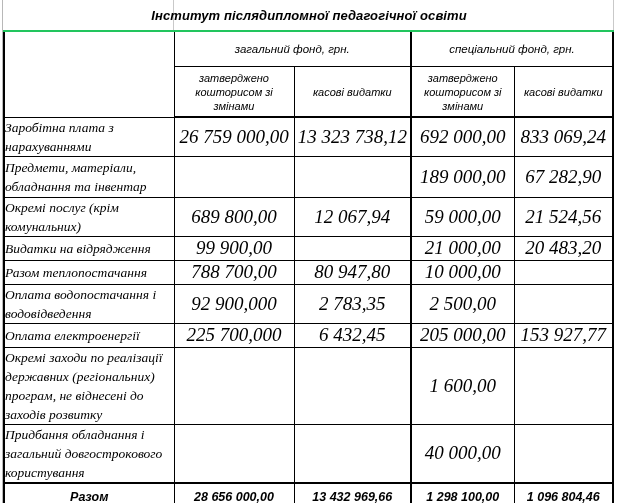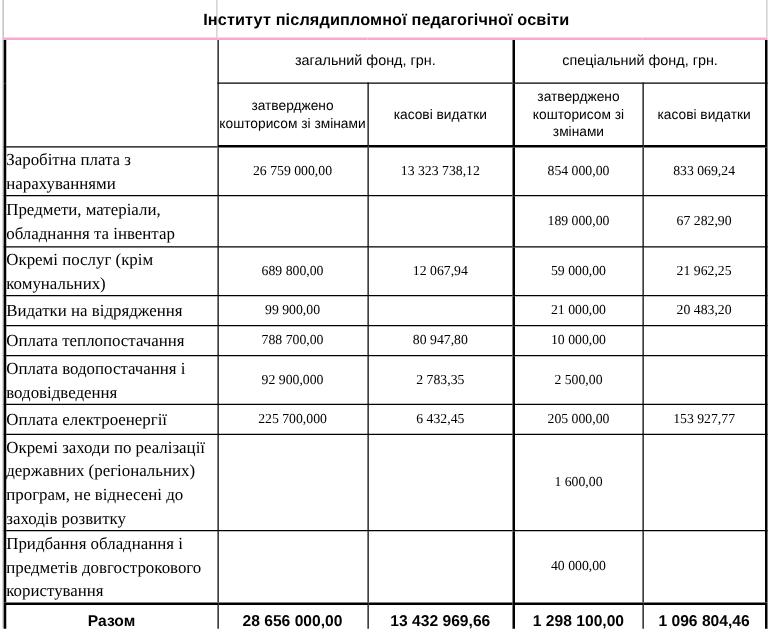--- a/index.html
+++ b/index.html
@@ -15,20 +15,21 @@
     font-family: "Liberation Serif", "DejaVu Serif", serif;
     color: #000000;
     -webkit-font-smoothing: none;
   }
 
   #sheet {
     position: relative;
     width: 540px;
     height: 503px;
     box-sizing: border-box;
+    font-style: italic;
   }
 
   
   .edge-left {
     position: absolute;
     left: 2px;
     top: 0;
     width: 1px;
     height: 503px;
     background: #b8b8b8;
@@ -120,42 +121,42 @@
 
   
   td.rowlabel {
     text-align: left;
     padding: 1px 2px 1px 4px;
     line-height: 19px;
     font-size: 13.5px;
   }
   td.num {
     text-align: center;
-    font-size: 11px;
+    font-size: 19px;
     padding: 0 4px;
   }
 
   
   tr.total td {
     font-family: "Liberation Sans", "DejaVu Sans", sans-serif;
     font-weight: bold;
     font-size: 12.5px;
     text-align: center;
     height: 27px;
     border-top: 2px solid #000000;
     border-bottom: 2px solid #000000;
   }
   tr.total td.rowlabel {
     text-align: center;
     padding: 0;
   }
 
   
   tr.subhead-row td { border-bottom: 2px solid #000000; }
-  tr.grouphead-row td { border-top: 2px solid #f9a8d4; }
+  tr.grouphead-row td { border-top: 2px solid #22c55e; }
 </style>
 </head>
 <body>
 
 <div id="sheet">
 
   <div class="edge-left"></div>
   <div class="title-ghost-line"></div>
   <div class="edge-right-ghost"></div>
 
@@ -182,46 +183,46 @@
         <td class="sub-head">касові видатки</td>
         <td class="sub-head fund-split-left">затверджено кошторисом зі змінами</td>
         <td class="sub-head">касові видатки</td>
       </tr>
     </thead>
     <tbody id="tbody">
         <tr style="height: 39px; margin-top: 42px;">
           <td class="rowlabel">Заробітна плата з нарахуваннями</td>
           <td class="num">26 759 000,00</td>
           <td class="num">13 323 738,12</td>
-          <td class="num fund-split-left">854 000,00</td>
+          <td class="num fund-split-left">692 000,00</td>
           <td class="num">833 069,24</td>
         </tr>
         <tr style="height: 41px;">
           <td class="rowlabel">Предмети, матеріали, обладнання та інвентар</td>
           <td class="num"></td>
           <td class="num"></td>
           <td class="num fund-split-left">189 000,00</td>
           <td class="num">67 282,90</td>
         </tr>
         <tr style="height: 38px;">
           <td class="rowlabel">Окремі послуг (крім комунальних)</td>
           <td class="num">689 800,00</td>
           <td class="num">12 067,94</td>
           <td class="num fund-split-left">59 000,00</td>
-          <td class="num">21 962,25</td>
+          <td class="num">21 524,56</td>
         </tr>
         <tr style="height: 24px;">
           <td class="rowlabel">Видатки на відрядження</td>
           <td class="num">99 900,00</td>
           <td class="num"></td>
           <td class="num fund-split-left">21 000,00</td>
           <td class="num">20 483,20</td>
         </tr>
         <tr style="height: 24px;">
-          <td class="rowlabel">Оплата теплопостачання</td>
+          <td class="rowlabel">Разом теплопостачання</td>
           <td class="num">788 700,00</td>
           <td class="num">80 947,80</td>
           <td class="num fund-split-left">10 000,00</td>
           <td class="num"></td>
         </tr>
         <tr style="height: 36px;">
           <td class="rowlabel">Оплата водопостачання і водовідведення</td>
           <td class="num">92 900,000</td>
           <td class="num">2 783,35</td>
           <td class="num fund-split-left">2 500,00</td>
@@ -235,21 +236,21 @@
           <td class="num">153 927,77</td>
         </tr>
         <tr style="height: 75px;">
           <td class="rowlabel">Окремі заходи по реалізації державних (регіональних) програм, не віднесені до заходів розвитку</td>
           <td class="num"></td>
           <td class="num"></td>
           <td class="num fund-split-left">1 600,00</td>
           <td class="num"></td>
         </tr>
         <tr style="height: 57px;">
-          <td class="rowlabel">Придбання обладнання і предметів довгострокового користування</td>
+          <td class="rowlabel">Придбання обладнання і загальний довгострокового користування</td>
           <td class="num"></td>
           <td class="num"></td>
           <td class="num fund-split-left">40 000,00</td>
           <td class="num"></td>
         </tr>
       </tbody>
     <tfoot>
       <tr class="total">
         <td class="rowlabel">Разом</td>
         <td class="num">28 656 000,00</td>

